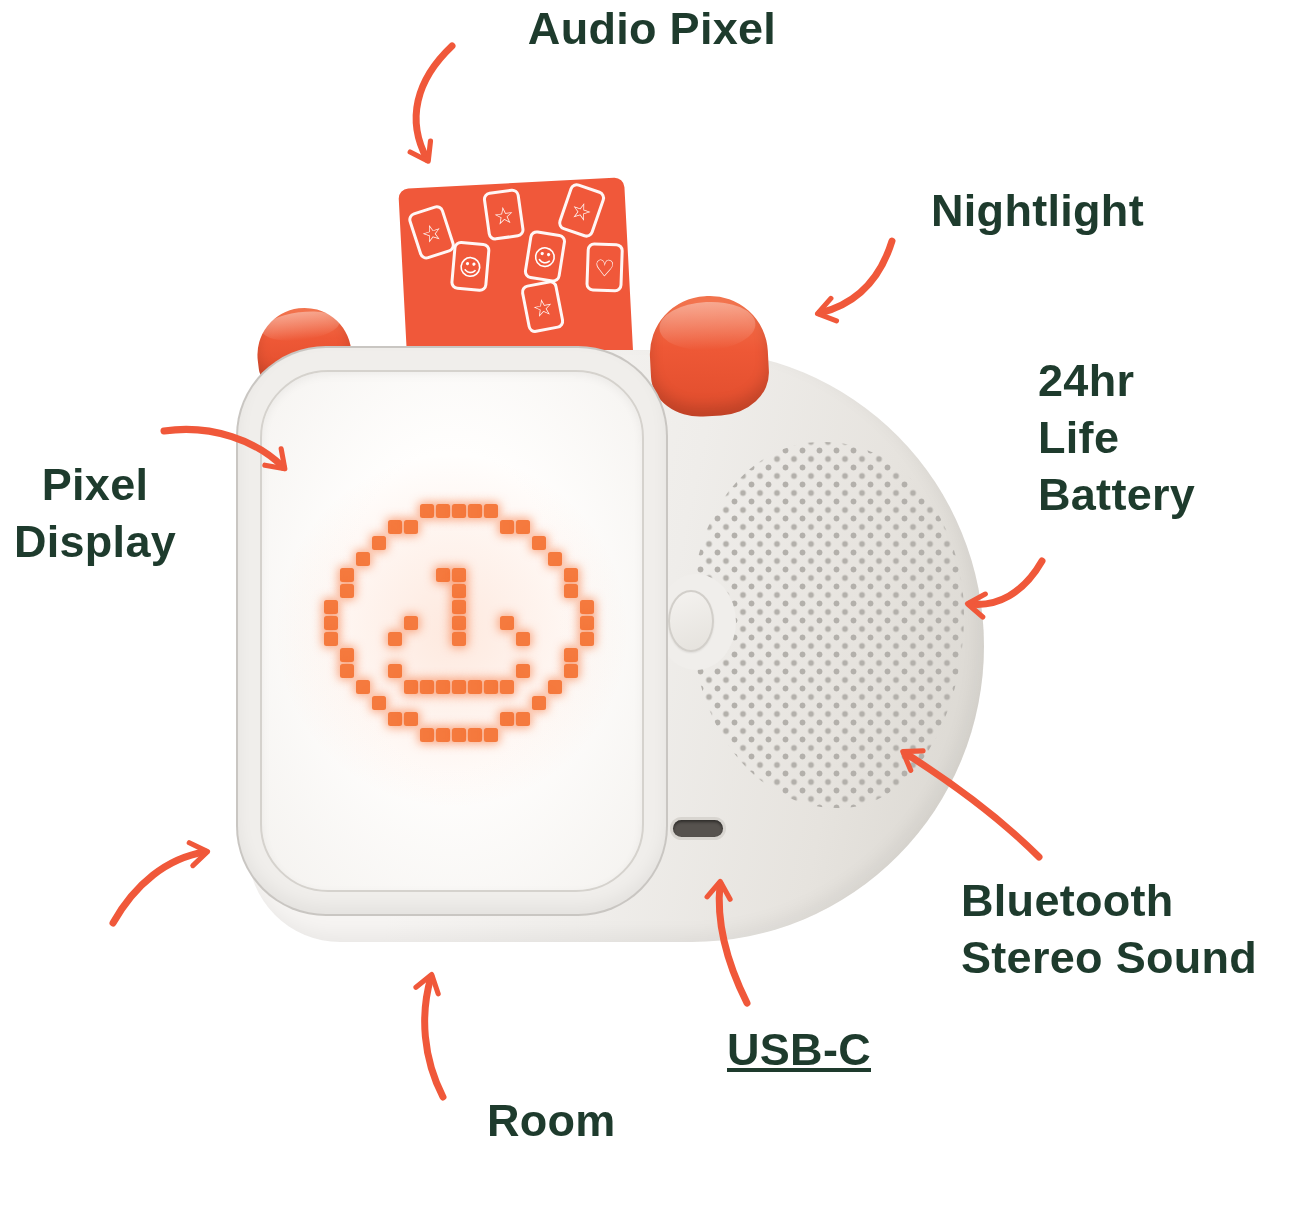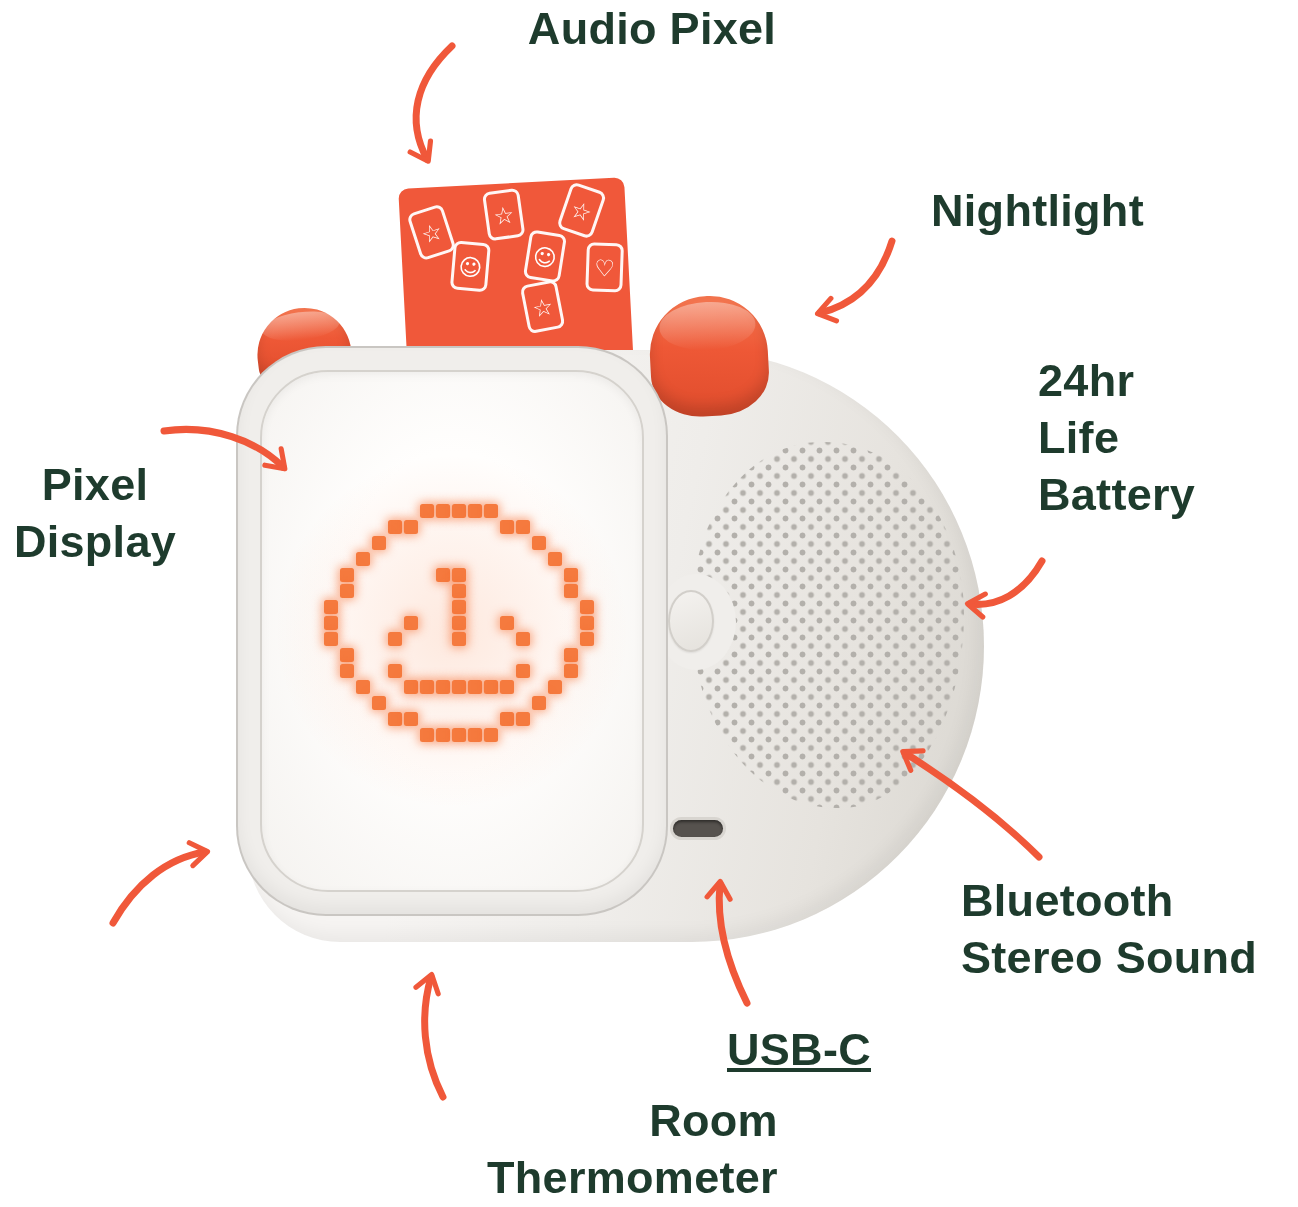--- a/index.html
+++ b/index.html
@@ -433,23 +433,22 @@
     <div>Life</div>
     <div>Battery</div>
   </div>
 
   <div class="label center" style="left:0;top:456px;width:190px;">
     <div>Pixel</div>
     <div>Display</div>
   </div>
 
 
-  <div class="label" style="left:487px;top:1092px;text-align:right;">
+  <div class="label" style="left:487px;top:1092px;">
     <div>Room</div>
-    <div>Thermometer</div>
   </div>
 
   <div class="label" style="left:727px;top:1021px;text-decoration:underline;">USB-C</div>
 
   <div class="label" style="left:961px;top:872px;">
     <div>Bluetooth</div>
     <div>Stereo Sound</div>
   </div>
 
 </div>

